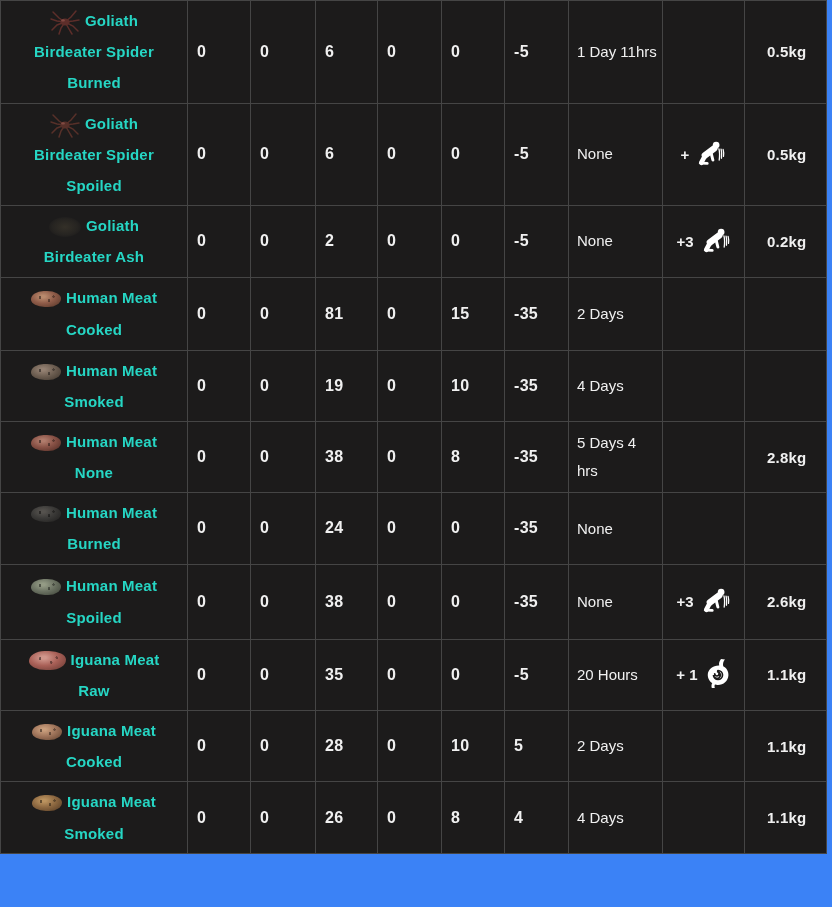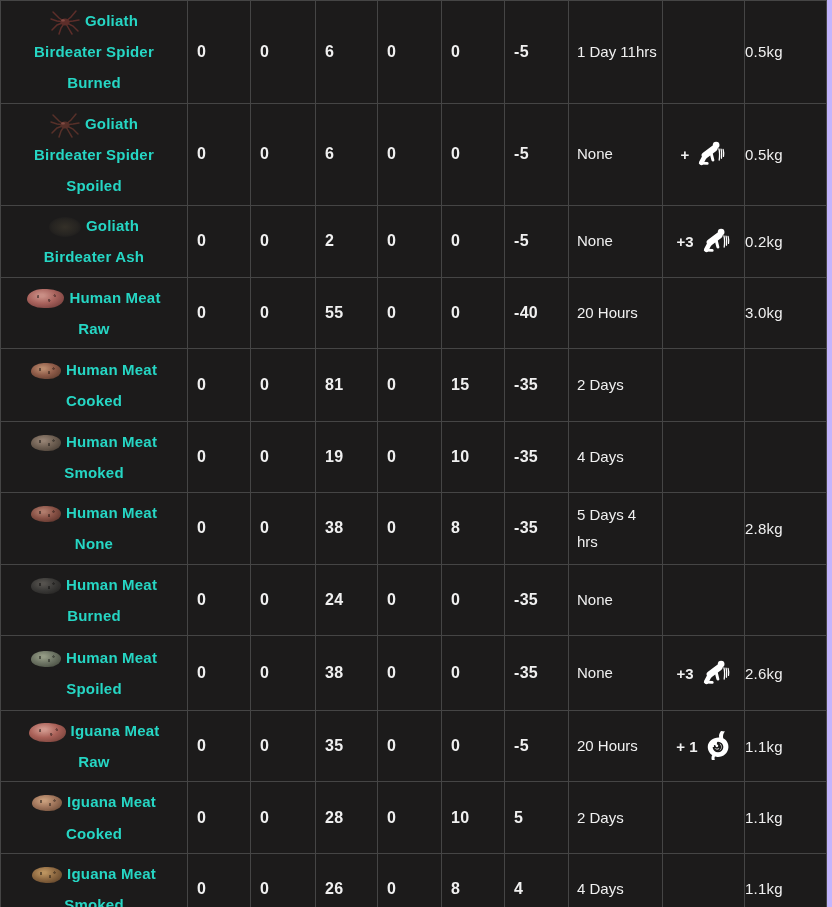--- a/index.html
+++ b/index.html
@@ -1,18 +1,18 @@
 <!DOCTYPE html>
 <html><head>
 <meta charset="utf-8">
 <style>
   html,body{margin:0;padding:0;background:#101010;}
   #screen{
     position:relative;width:832px;height:907px;overflow:hidden;
-    background:#c4b5fd;
+    background:#3b82f6;
     font-family:"Liberation Sans","DejaVu Sans",sans-serif;
   }
   table.food-table{
     border-collapse:collapse;table-layout:fixed;width:826px;
     margin:0;border-spacing:0;
   }
   td{
     border:1px solid #454545;
     background:#1c1b1b;
     color:#f0f0f0;
@@ -35,21 +35,21 @@
   td.num-cell{
     font-size:16px;font-weight:600;padding-left:9px;letter-spacing:.3px;
   }
   td.dur-cell{
     font-size:15px;font-weight:500;padding-left:8px;padding-right:2px;line-height:1.85;
   }
   td.fx-cell{
     text-align:center;font-size:15px;font-weight:600;white-space:nowrap;
   }
   td.wt-cell{
-    font-size:15px;font-weight:400;padding-left:0;letter-spacing:.2px;
+    font-size:15px;font-weight:700;padding-left:22px;letter-spacing:.2px;
   }
   
   .item-icon{display:inline-block;vertical-align:middle;margin-right:5px;}
   .spider-icon{width:30px;height:26px;}
   .spider--burned{color:#5d2e2a;}
   .spider--spoiled{color:#573029;}
   .ash-blob{
     width:32px;height:20px;
     background:radial-gradient(ellipse at 50% 50%, #343028 0%, #262421 55%, rgba(28,27,27,0) 80%);
     border-radius:50%;
@@ -179,32 +179,20 @@
       <path d="M16,14.5 L18,22.5" stroke-width="3.2"></path>
       <path d="M9.5,18 L5.5,25.5" stroke-width="5"></path>
       <path d="M5.5,25.8 L12,26.2" stroke-width="3"></path>
       <path d="M24.5,10.5 C25.6,14.5 25.3,18.5 24.8,22.5" stroke-width="1.4"></path>
       <path d="M26.8,10.8 C27.8,14.2 27.6,17.4 27.2,20.6" stroke-width="1.4"></path>
       <path d="M29,11.2 C29.8,13.8 29.7,16.2 29.4,18.6" stroke-width="1.3"></path>
     </g>
   </svg></span></td>
           <td class="wt-cell">0.2kg</td>
         </tr>
-        <tr style="height: 42px;">
-          <td class="name-cell"><span class="name-link"><span class="item-icon meat meat--human-meat-raw meat--big"></span><span>Human Meat Raw</span></span></td>
-          <td class="num-cell">0</td>
-          <td class="num-cell">0</td>
-          <td class="num-cell">55</td>
-          <td class="num-cell">0</td>
-          <td class="num-cell">0</td>
-          <td class="num-cell">-40</td>
-          <td class="dur-cell"><span>20 Hours</span></td>
-          <td class="fx-cell"></td>
-          <td class="wt-cell">3.0kg</td>
-        </tr>
         <tr style="height: 73px;">
           <td class="name-cell"><span class="name-link"><span class="item-icon meat meat--human-meat-cooked"></span><span>Human Meat</span><br><span>Cooked</span></span></td>
           <td class="num-cell">0</td>
           <td class="num-cell">0</td>
           <td class="num-cell">81</td>
           <td class="num-cell">0</td>
           <td class="num-cell">15</td>
           <td class="num-cell">-35</td>
           <td class="dur-cell"><span>2 Days</span></td>
           <td class="fx-cell"></td>

